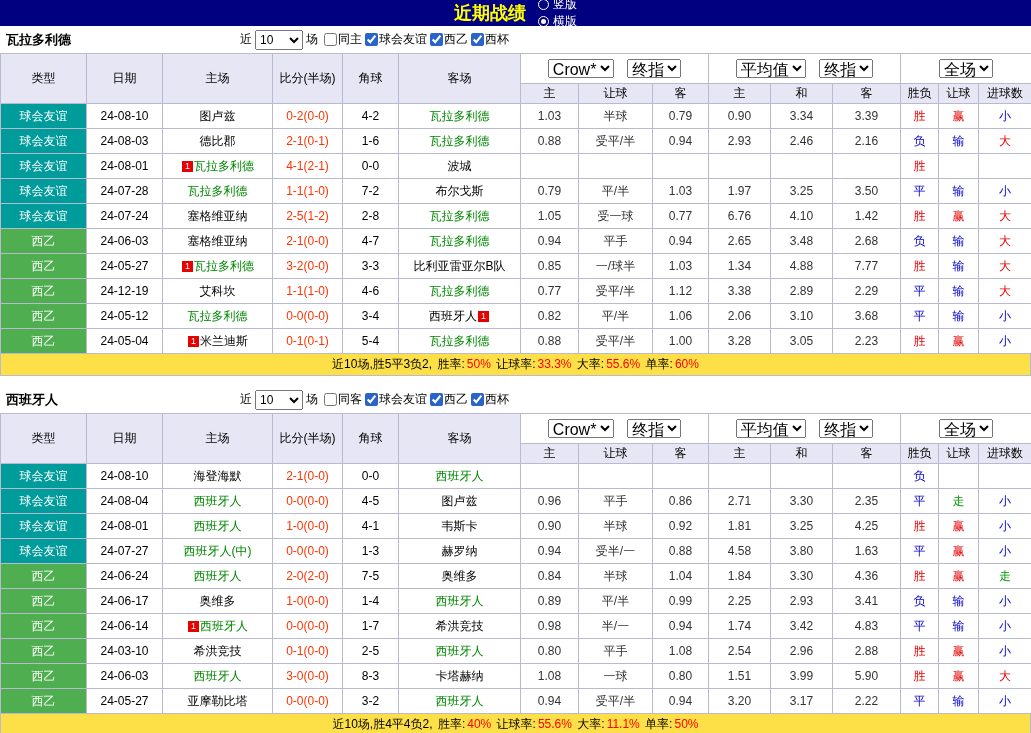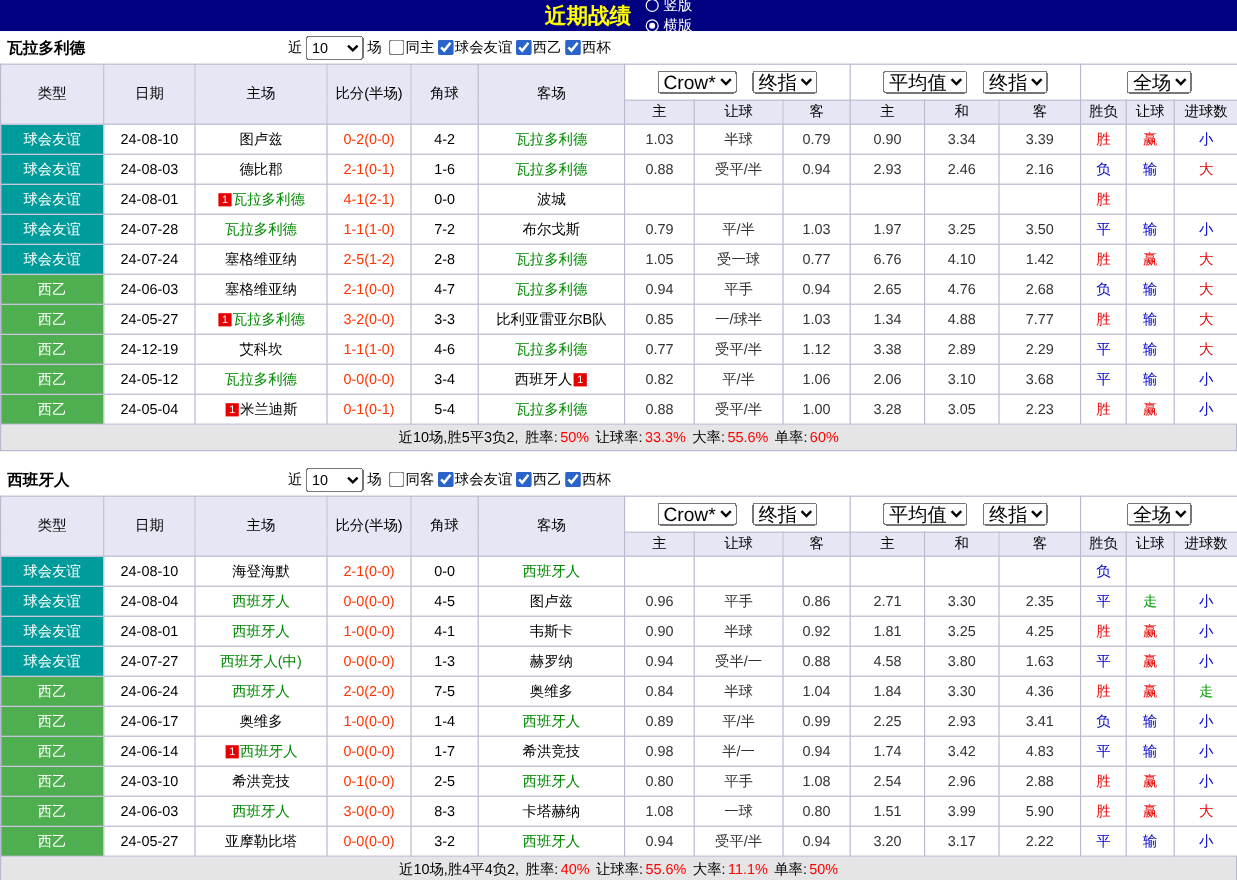--- a/index.html
+++ b/index.html
@@ -55,21 +55,21 @@
   td.pos { color: var(--pos, #e60000); }
   td.neg { color: var(--neg, #0000cc); }
   td.push { color: var(--push, #009900); }
   .mark {
     display: inline-block; background: var(--pos, #e60000); color: #fff;
     font-size: 9px; line-height: 11px; width: 11px; height: 11px;
     margin: 0 1px; vertical-align: 1px; text-align: center;
   }
   .summary {
     height: 22px; line-height: 21px; text-align: center;
-    border: 1px solid var(--grid, #b9b9d0); border-top: none; background: #e5e5e5;
+    border: 1px solid var(--grid, #b9b9d0); border-top: none; background: #fde047;
   }
   .summary span { margin: 0 1px; }
   .summary .stat-val { color: var(--stat, #ff0000); }
 </style>
 </head>
 <body>
 
 <div class="topbar">
   <span class="title">近期战绩</span>
   <span id="layout-radios">
@@ -252,21 +252,21 @@
             <td class="type league">西乙</td>
             <td>24-06-03</td>
             <td class="team"><span>塞格维亚纳</span></td>
             <td class="score">2-1(0-0)</td>
             <td>4-7</td>
             <td class="team"><span class="hl">瓦拉多利德</span></td>
             <td class="odds">0.94</td>
             <td class="odds">平手</td>
             <td class="odds">0.94</td>
             <td class="odds">2.65</td>
-            <td class="odds">4.76</td>
+            <td class="odds">3.48</td>
             <td class="odds">2.68</td>
             <td class="neg">负</td>
             <td class="neg">输</td>
             <td class="pos">大</td>
           </tr>
           <tr>
             <td class="type league">西乙</td>
             <td>24-05-27</td>
             <td class="team"><span class="mark">1</span><span class="hl">瓦拉多利德</span></td>
             <td class="score">3-2(0-0)</td>

